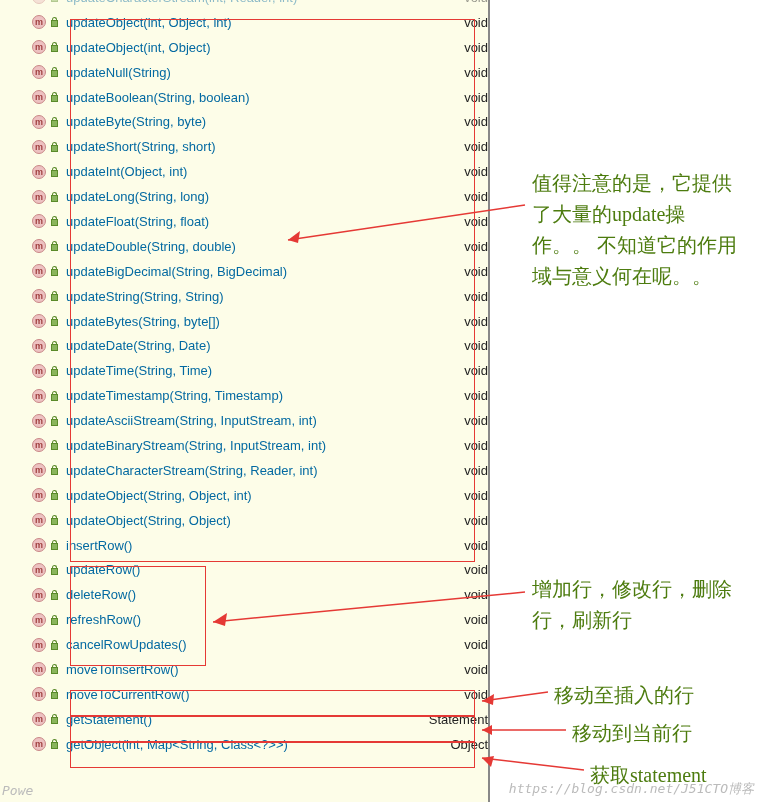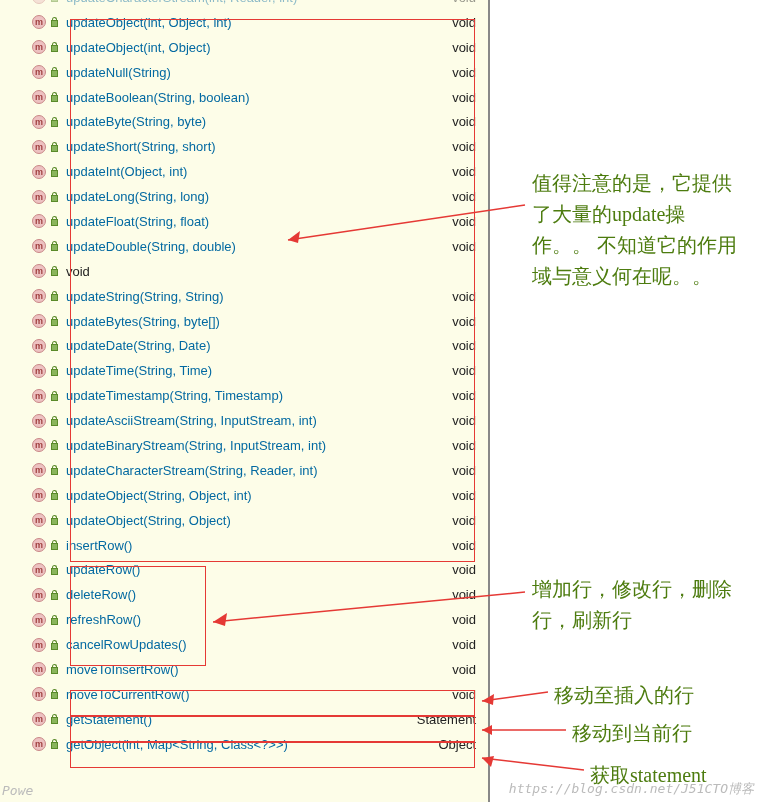--- a/index.html
+++ b/index.html
@@ -73,21 +73,20 @@
     border-bottom: none;
     border-radius: 3px 3px 0 0;
   }
   .method-name {
     color: #0369a1;
     white-space: nowrap;
     flex: 1;
   }
   .ret-type {
     color: #222;
-    padding-right: 12px;
   }
   .annotation {
     position: absolute;
     color: #4d7c0f;
     font-size: 20px;
     line-height: 1.55;
     font-family: Liberation Serif, serif;
   }
   .arrow { position: absolute; pointer-events: none; }
   .arrow line { stroke: #e53935; stroke-width: 1.5; }
@@ -173,20 +172,21 @@
       </div>
       <div class="row">
         <span class="icon-m">m</span>
         <span class="icon-lock"></span>
         <span class="method-name">updateDouble(String, double)</span>
         <span class="ret-type">void</span>
       </div>
       <div class="row">
         <span class="icon-m">m</span>
         <span class="icon-lock"></span>
+        <span class="method-name">updateBigDecimal(String, BigDecimal)</span>
         <span class="ret-type">void</span>
       </div>
       <div class="row">
         <span class="icon-m">m</span>
         <span class="icon-lock"></span>
         <span class="method-name">updateString(String, String)</span>
         <span class="ret-type">void</span>
       </div>
       <div class="row">
         <span class="icon-m">m</span>

